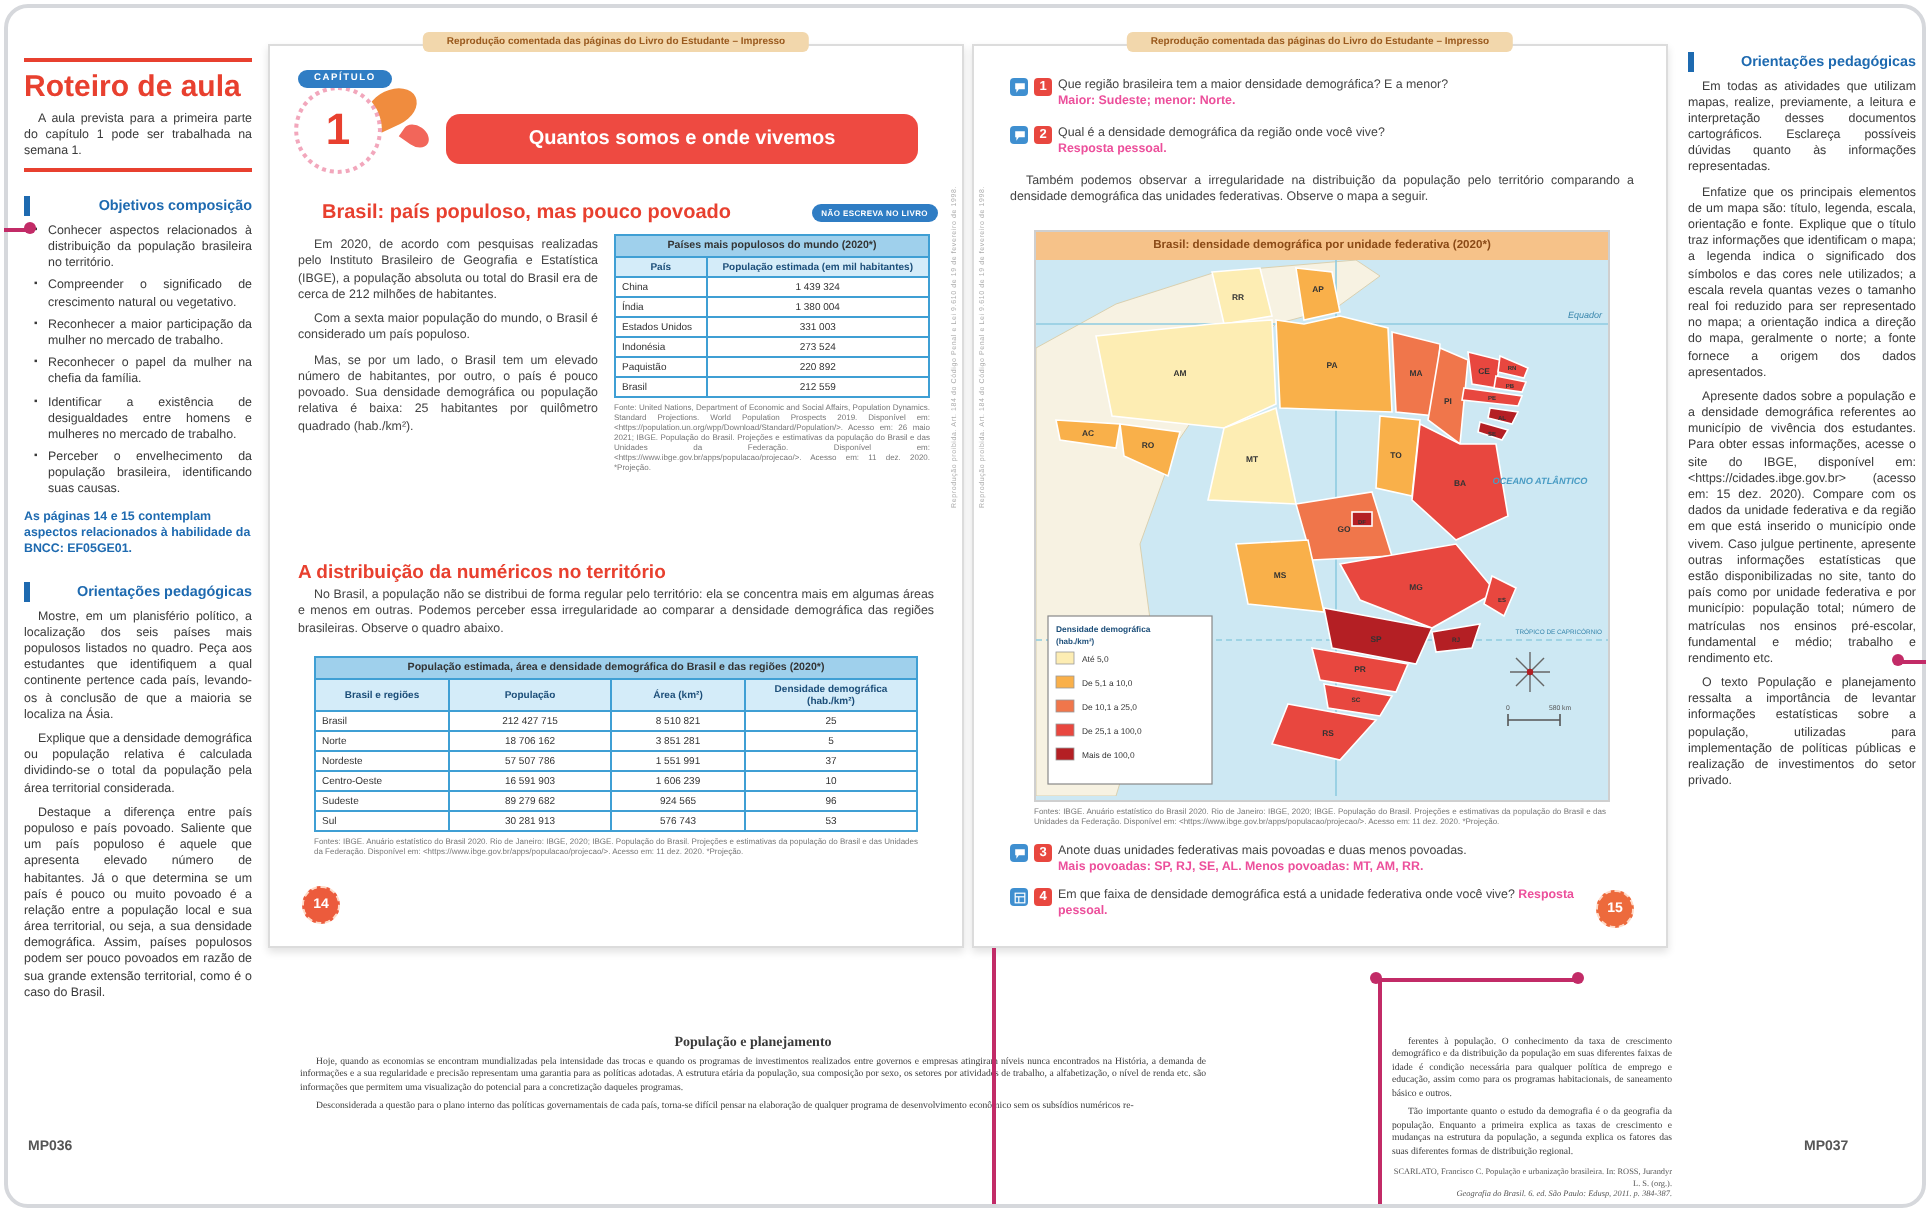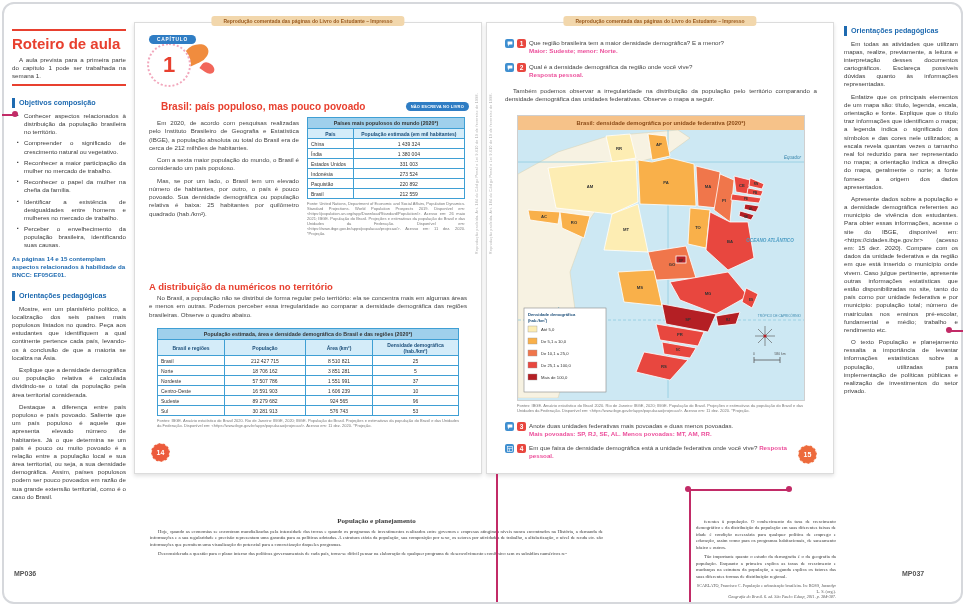--- a/index.html
+++ b/index.html
@@ -3,21 +3,21 @@
 <meta charset="utf-8">
 <style>
   html,body{margin:0;padding:0;}
   body{width:965px;height:606px;position:relative;background:#fff;font-family:"Liberation Sans",sans-serif;color:#333;overflow:hidden;}
   .frame{position:absolute;inset:2px;border:2px solid #d6d8dc;border-radius:12px;}
   .abs{position:absolute;}
   
   .side{width:114px;font-size:6.2px;line-height:1.32;text-align:justify;color:#3a3a3a;}
   .redline{height:2px;background:#e8402f;margin:3px 0;}
   .rtitle{color:#e8402f;font-weight:bold;font-size:15px;margin:3px 0 2px;text-align:left;}
-  .bluehead{color:#1e6ab0;font-weight:bold;font-size:7.2px;border-left:3px solid #1e6ab0;padding-left:4px;margin:12px 0 4px;text-align:left;}
+  .bluehead{color:#1e6ab0;font-weight:bold;font-size:7.2px;border-left:3px solid #1e6ab0;padding-left:4px;margin:12px 0 4px;text-align:right;}
   .side p{margin:0 0 4px;text-indent:7px;}
   .side ul{margin:0;padding:0 0 0 7px;list-style:none;}
   .side li{margin:0 0 3px;position:relative;padding-left:5px;}
   .side li:before{content:"▪";position:absolute;left:-2px;top:0;color:#3a3a3a;font-size:5px;}
   .bncc{color:#1e6ab0;font-weight:bold;margin-top:5px;text-align:left;}
   .mpcode{font-size:7px;font-weight:bold;color:#555;}
   
   .page{background:#fff;border:1px solid #dcdcdc;box-shadow:0 2px 4px rgba(0,0,0,.12);}
   .pill{position:absolute;top:-7px;left:50%;transform:translateX(-50%);background:#f2d7ac;color:#9a5a1e;font-size:5px;font-weight:bold;padding:2px 12px;border-radius:3px;white-space:nowrap;}
   .vcred{position:absolute;writing-mode:vertical-rl;transform:rotate(180deg);font-size:3.5px;color:#aaa;letter-spacing:.3px;}
@@ -86,20 +86,21 @@
 <span class="abs mpcode" style="left:14px;top:570px;">MP036</span>
 
 <div class="abs page" style="left:134px;top:22px;width:346px;height:450px;">
   <div class="pill">Reprodução comentada das páginas do Livro do Estudante – Impresso</div>
   <span class="vcred" style="right:2px;top:70px;">Reprodução proibida. Art. 184 do Código Penal e Lei 9.610 de 19 de fevereiro de 1998.</span>
 
   <div class="petal" style="left:48px;top:22px;width:26px;height:18px;transform:rotate(-25deg);background:#f08c3e;"></div>
   <div class="petal" style="left:66px;top:40px;width:14px;height:10px;transform:rotate(35deg);background:#f2665a;"></div>
   <div class="cappill">CAPÍTULO</div>
   <div class="capcircle">1</div>
+  <div class="banner">Quantos somos e onde vivemos</div>
 
   <div class="h1red">Brasil: país populoso, mas pouco povoado</div>
   <div class="nobook">NÃO ESCREVA NO LIVRO</div>
 
   <div class="abs body-t" style="left:14px;top:96px;width:150px;">
     <p>Em 2020, de acordo com pesquisas realizadas pelo Instituto Brasileiro de Geografia e Estatística (IBGE), a população absoluta ou total do Brasil era de cerca de 212 milhões de habitantes.</p>
     <p>Com a sexta maior população do mundo, o Brasil é considerado um país populoso.</p>
     <p>Mas, se por um lado, o Brasil tem um elevado número de habitantes, por outro, o país é pouco povoado. Sua densidade demográfica ou população relativa é baixa: 25 habitantes por quilômetro quadrado (hab./km²).</p>
   </div>
 

